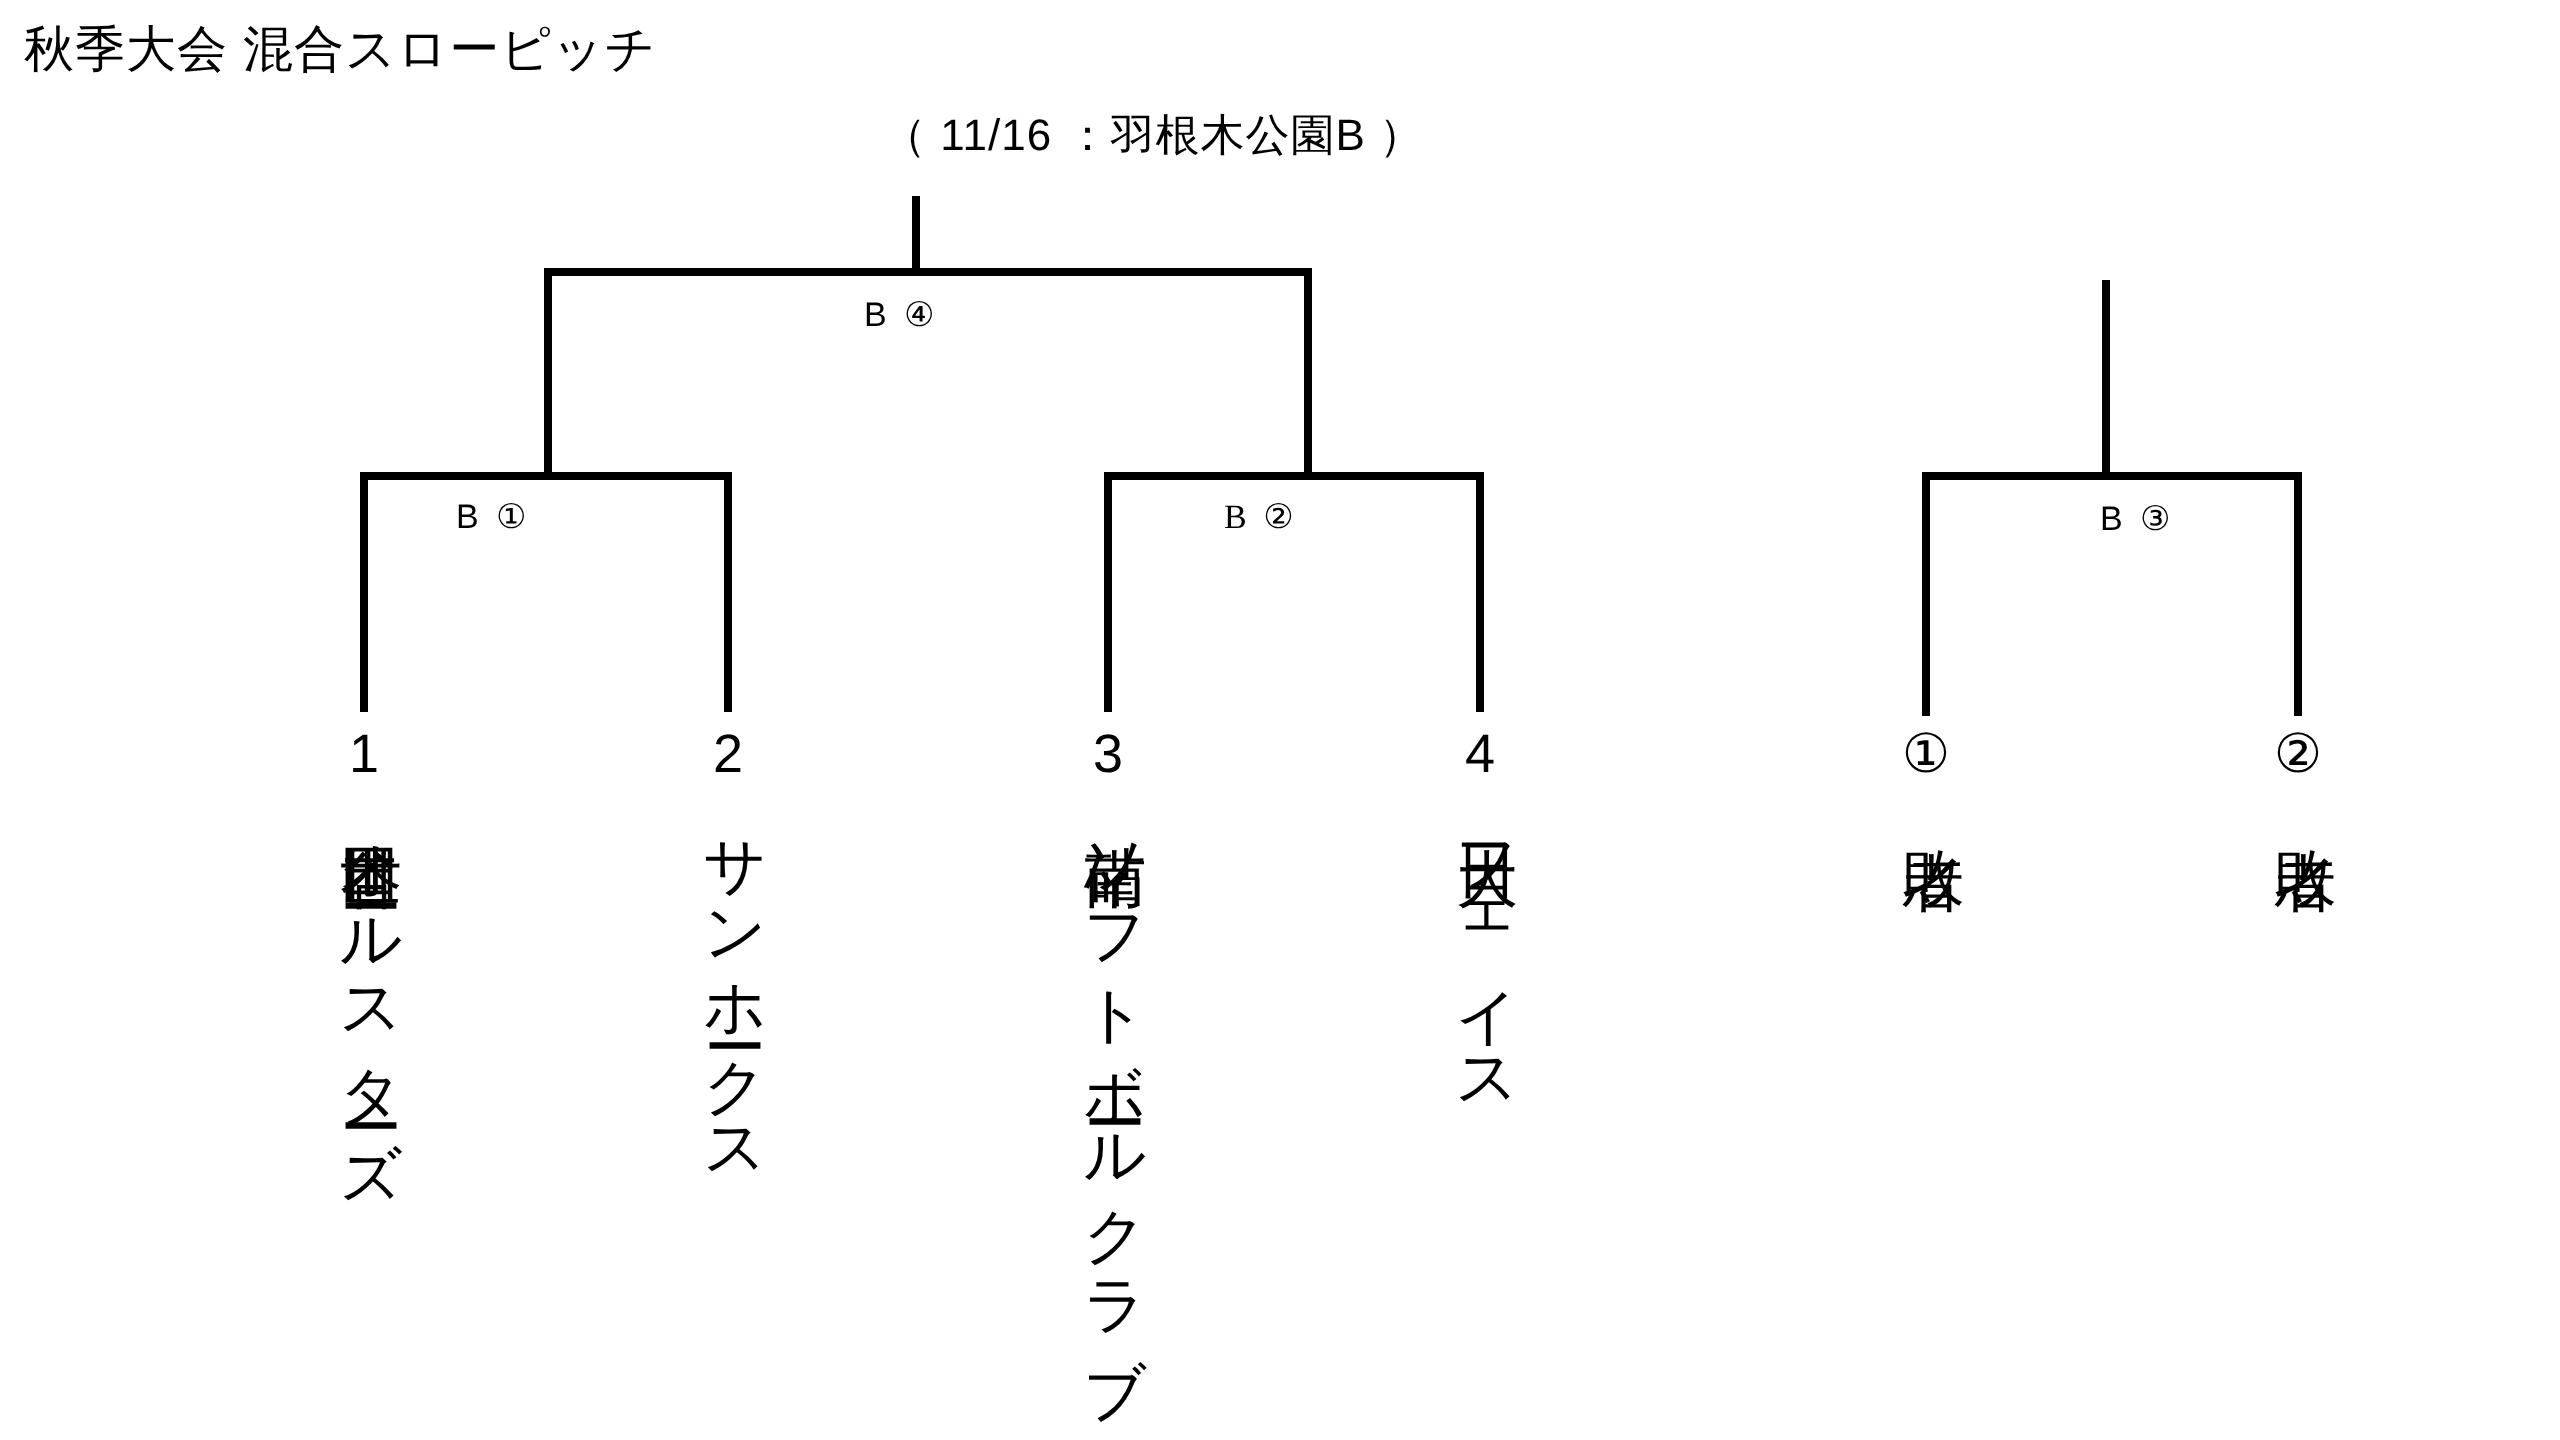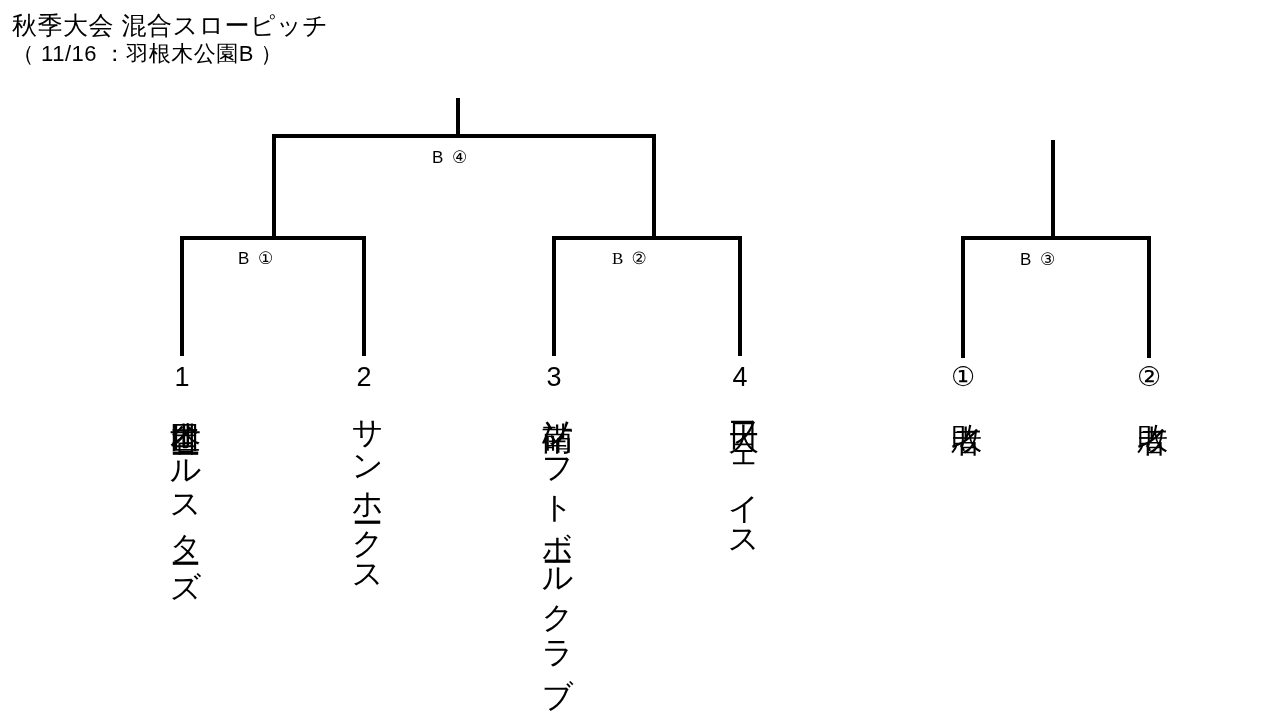--- a/index.html
+++ b/index.html
@@ -30,21 +30,22 @@
     font-size: 25px;
     line-height: 30px;
     letter-spacing: 0.5px;
     white-space: nowrap;
   }
   #subtitle-line {
     font-size: 22px;
     line-height: 28px;
     letter-spacing: 0.5px;
     white-space: nowrap;
-    margin-top: 0;
+    margin-top: 14px;
+    text-align: right;
   }
   
   .vline {
     position: absolute;
     width: 4px;
     background: #000000;
   }
   .hline {
     position: absolute;
     height: 4px;
@@ -98,21 +99,21 @@
 
     <div class="match-label" style="left:432px; top:143px;">
       <span>B ④</span>
     </div>
 
     <div class="vline" style="left:272px; top:134px; height:104px;"></div>
 
     <div class="vline" style="left:652px; top:134px; height:104px;"></div>
 
     <div class="hline" style="left:180px; top:236px; width:186px;"></div>
-    <div class="match-label" style="left:238px; top:244px;">
+    <div class="match-label" style="left:228px; top:244px;">
       <span>B ①</span>
     </div>
     <div class="vline" style="left:180px; top:236px; height:120px;"></div>
     <div class="vline" style="left:362px; top:236px; height:120px;"></div>
 
     <div class="hline" style="left:552px; top:236px; width:190px;"></div>
     <div class="match-label" style="left:612px; top:244px;font-family:Liberation Serif, serif;">
       <span>B ②</span>
     </div>
     <div class="vline" style="left:552px; top:236px; height:120px;"></div>
@@ -129,21 +130,21 @@
     <div class="team-name" style="left:718px; top:398px;">日大フェイス</div>
 
   </div>
 
   <div>
 
     <div class="vline" style="left:1051px; top:140px; height:98px;"></div>
 
     <div class="hline" style="left:961px; top:236px; width:190px;"></div>
 
-    <div class="match-label" style="left:1020px; top:245px;">
+    <div class="match-label" style="left:1050px; top:245px;">
       <span>B ③</span>
     </div>
 
     <div class="vline" style="left:961px; top:236px; height:122px;"></div>
     <div class="vline" style="left:1147px; top:236px; height:122px;"></div>
 
     <div class="seed" style="left:933px; top:362px;">①</div>
     <div class="seed" style="left:1119px; top:362px;">②</div>
 
     <div class="team-name" style="left:941px; top:400px;">敗者</div>

